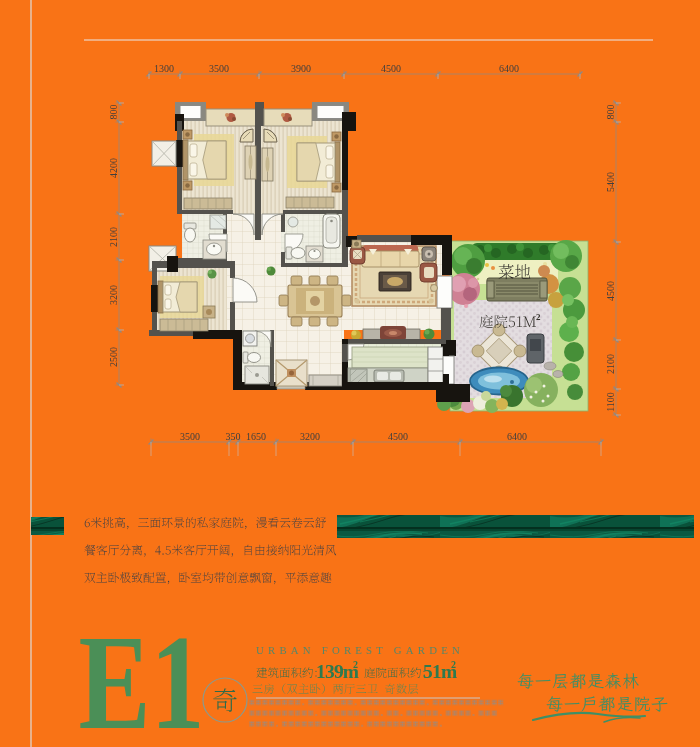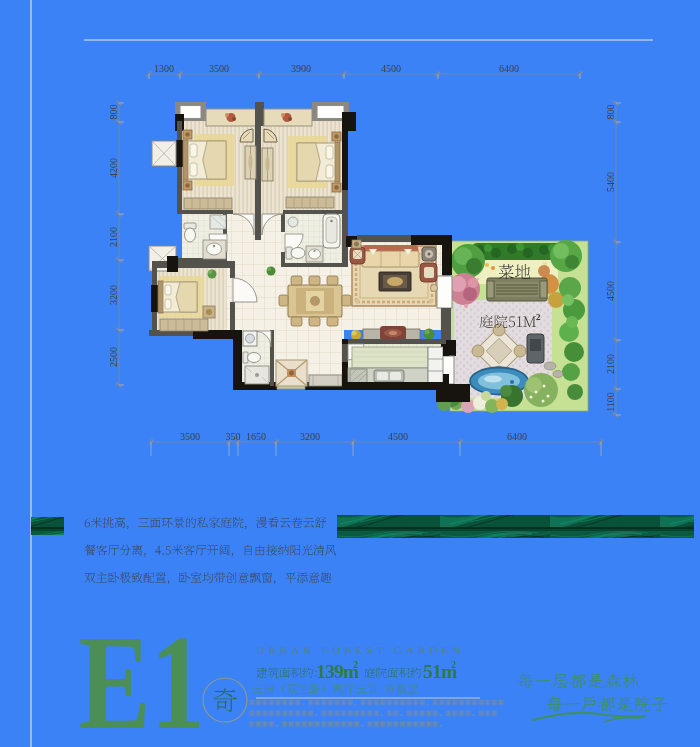--- a/index.html
+++ b/index.html
@@ -1,15 +1,15 @@
 <!DOCTYPE html>
 <html><head><meta charset="utf-8">
 <style>
 html,body{margin:0;padding:0;background:#ffffff}
-#page{position:relative;width:700px;height:747px;background:#3b82f6;overflow:hidden}
+#page{position:relative;width:700px;height:747px;background:#f97316;overflow:hidden}
 svg text{font-family:"Liberation Serif",serif}
 </style></head>
 <body>
 <div id="page">
 <svg width="700" height="747" viewBox="0 0 700 747">
 <defs>
 <pattern id="plank" width="4" height="8" patternUnits="userSpaceOnUse">
   <rect width="4" height="8" fill="#ece4d1"></rect>
           <rect x="2.6" width="1" height="8" fill="#d5c9ae"></rect>
 </pattern>

